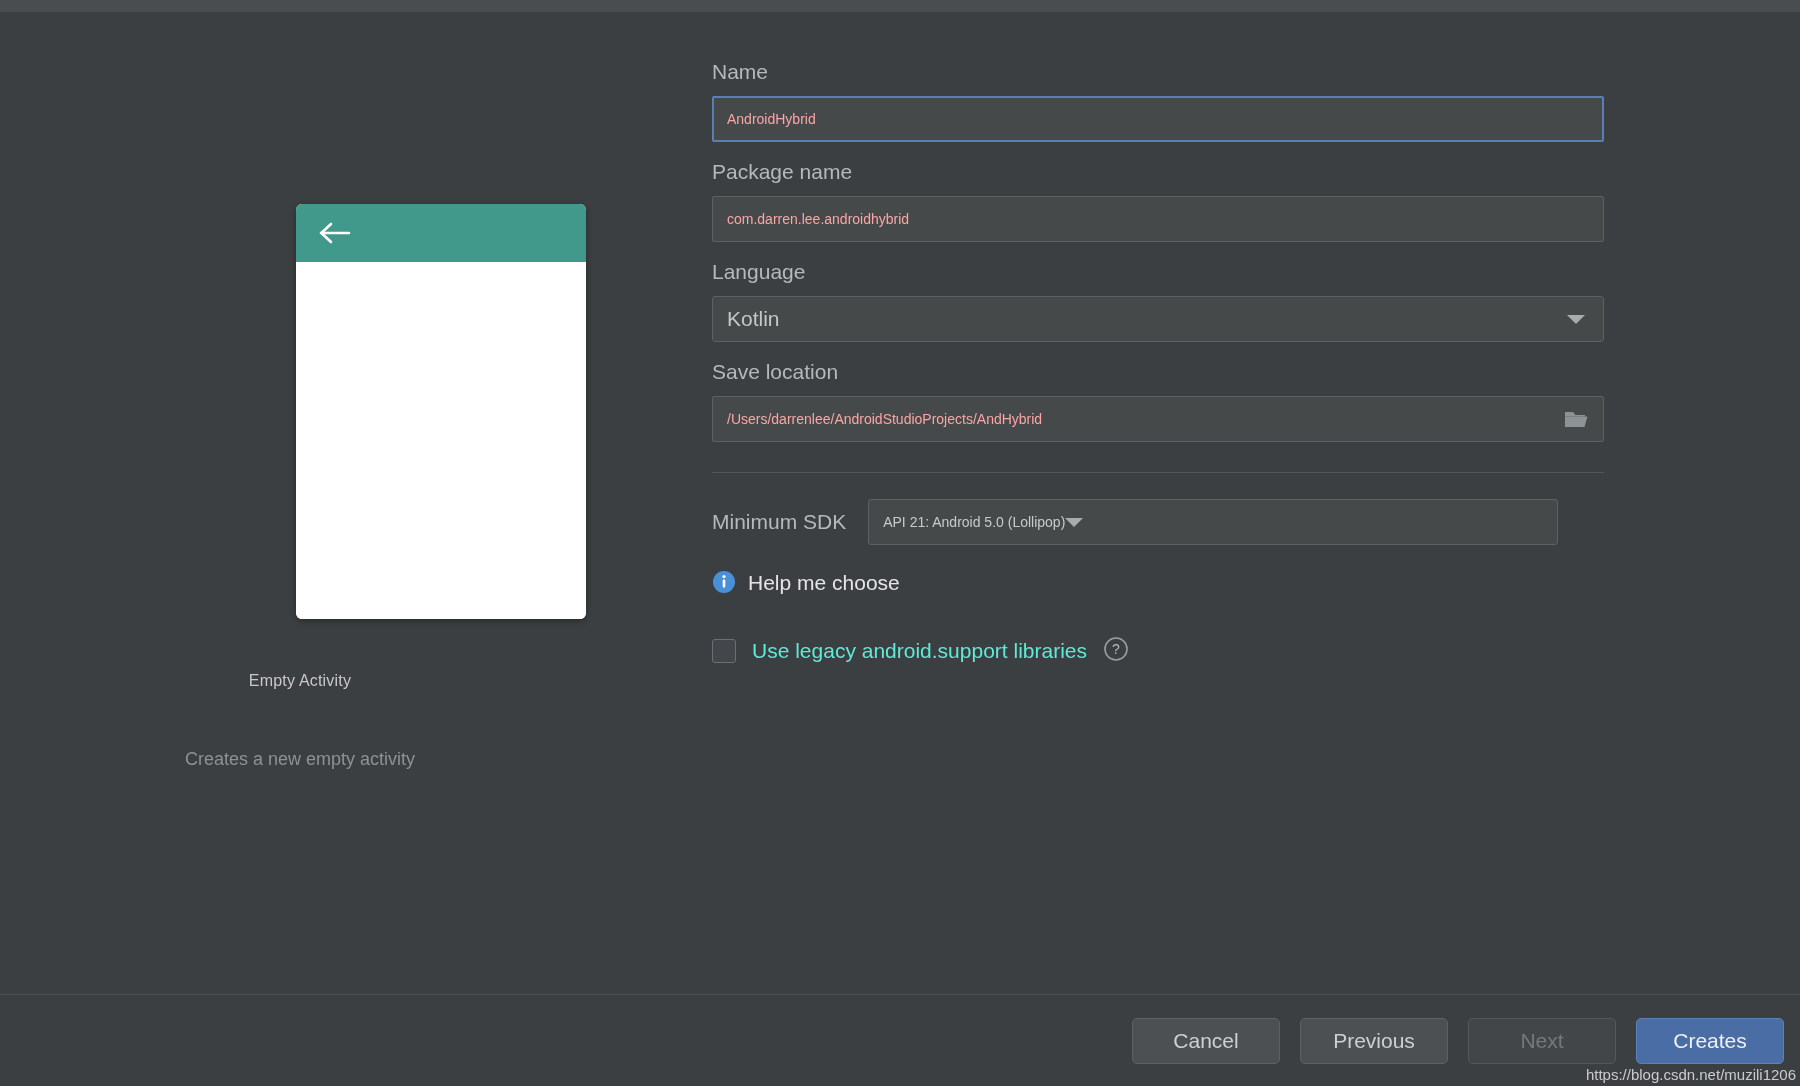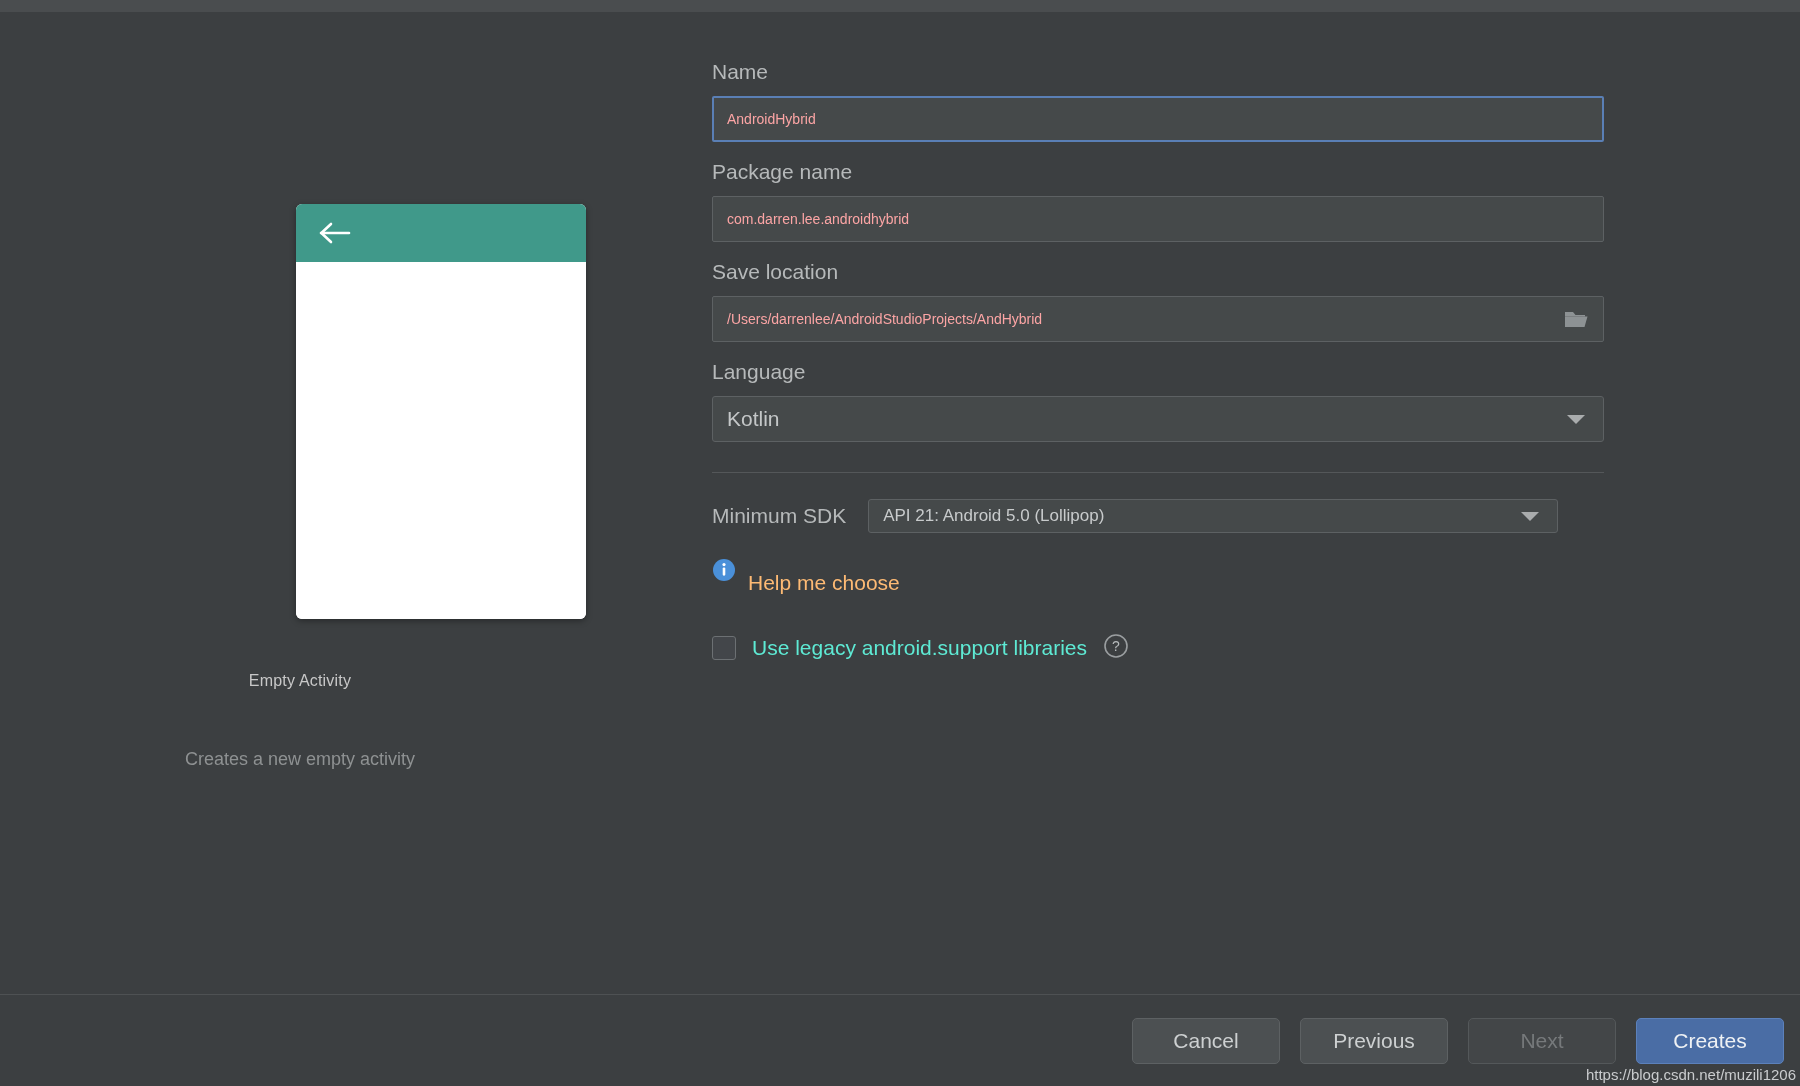--- a/index.html
+++ b/index.html
@@ -188,30 +188,29 @@
   }
 
   .sdk-label {
     font-size: 21px;
     color: #b6b9ba;
     white-space: nowrap;
   }
 
   .sdk-dropdown {
     width: 690px;
-    height: 34px;
+    height: 46px;
     background: #45494a;
     border: 1px solid #5d6163;
     border-radius: 3px;
     color: #c8cbcc;
-    font-size: 17px;
+    font-size: 14px;
     padding: 0 14px;
     display: flex;
     align-items: center;
-    justify-content: space-between;
     cursor: pointer;
   }
 
   .info-row {
     display: flex;
     align-items: flex-start;
     gap: 12px;
     margin-top: 22px;
     margin-left: 0;
   }
@@ -224,23 +223,23 @@
   .info-text {
     font-size: 21px;
     color: #c0c3c4;
     line-height: 1.35;
   }
 
   .info-text b { color: #e4e6e7; font-weight: bold; }
 
   .help-link {
     display: block;
-    color: #fdba74;
-    font-size: 21px;
-    margin-top: 16px;
+    color: #e5e5e5;
+    font-size: 21px;
+    margin-top: 4px;
     cursor: pointer;
     text-decoration: none;
   }
 
   .checkbox-row {
     display: flex;
     align-items: center;
     gap: 16px;
     margin-top: 38px;
   }
@@ -346,43 +345,43 @@
     <div class="form-pane">
 
       <div class="field-block">
         <span class="field-label">Name</span>
         <div class="text-input focused">AndroidHybrid</div>
       </div>
 
       <div class="field-block">
         <span class="field-label">Package name</span>
         <div class="text-input">com.darren.lee.androidhybrid</div>
+      </div>
+
+      <div class="field-block">
+        <span class="field-label">Language</span>
+        <div class="dropdown">
+          <span>Kotlin</span>
+          <span class="caret"></span>
+        </div>
       </div>
 
       <div class="field-block">
         <span class="field-label">Save location</span>
         <div class="input-with-button">
           <div class="text-input">/Users/darrenlee/AndroidStudioProjects/AndHybrid</div>
           <div class="browse-btn">
             <svg width="26" height="22" viewBox="0 0 26 22" fill="none">
               <path d="M2 4 H10 L12.5 7 H22 V8.5 H2 Z" fill="#8d9294"></path>
               <path d="M2 8.5 H24.5 L21.5 19 H2 Z" fill="#8d9294"></path>
             </svg>
           </div>
         </div>
       </div>
 
-      <div class="field-block">
-        <span class="field-label">Language</span>
-        <div class="dropdown">
-          <span>Kotlin</span>
-          <span class="caret"></span>
-        </div>
-      </div>
-
       <div class="separator"></div>
 
       <div class="sdk-row">
         <span class="sdk-label">Minimum SDK</span>
         <div class="sdk-dropdown">
           <span>API 21: Android 5.0 (Lollipop)</span>
           <span class="caret"></span>
         </div>
       </div>
 

